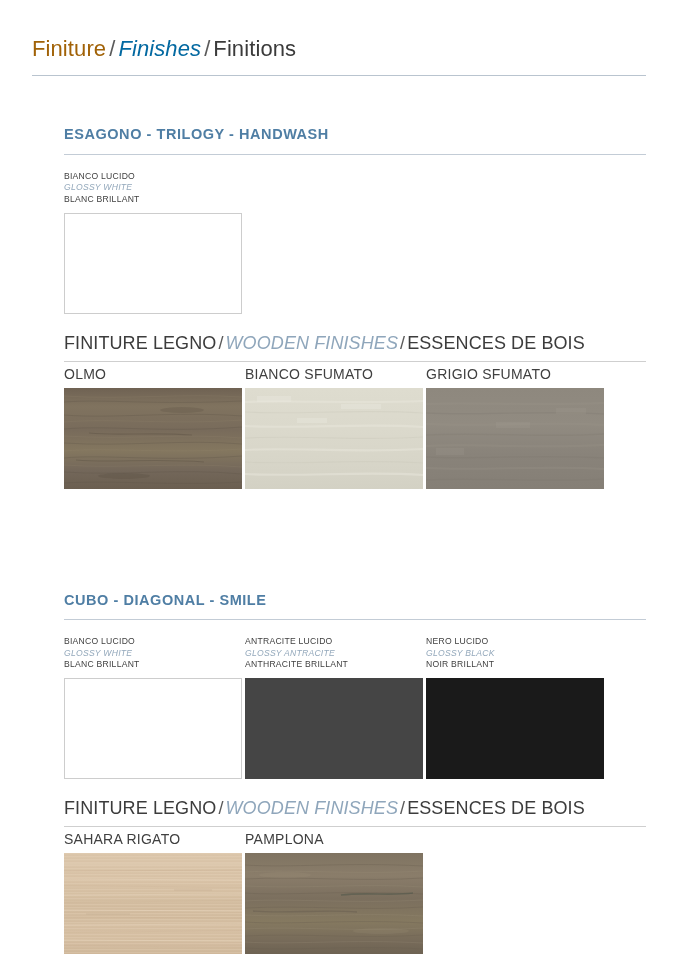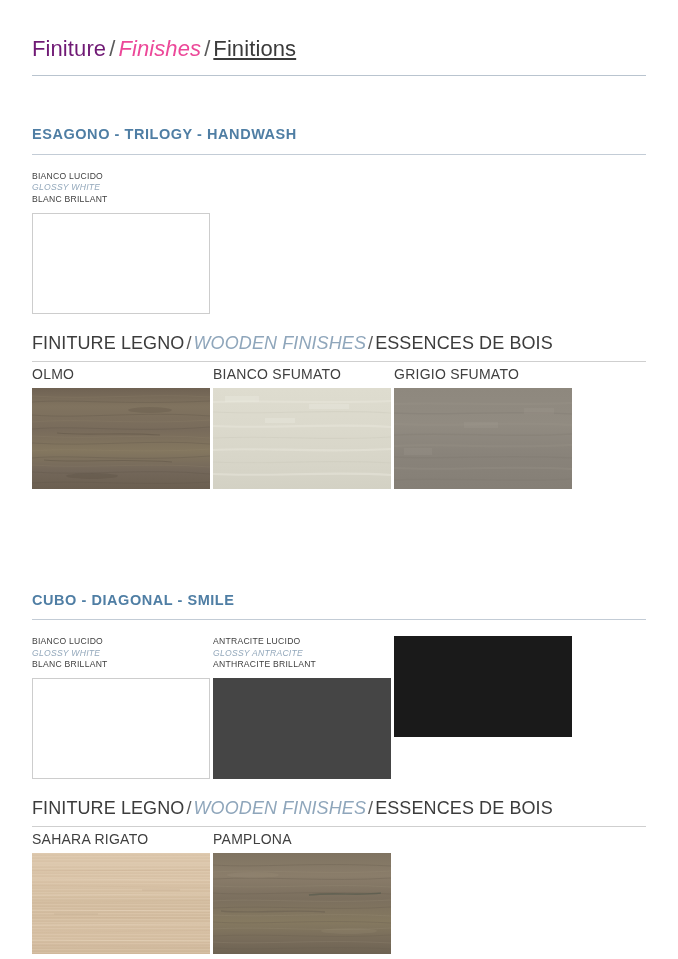--- a/index.html
+++ b/index.html
@@ -26,34 +26,34 @@
   
   .page-title {
     padding-top: 36px;
     font-size: 22px;
     font-weight: 400;
     letter-spacing: 0.1px;
     white-space: nowrap;
     color: #3b3b3b;
     line-height: 1.2;
   }
-  .page-title .it { color: #701a75; font-style: normal; }
-  .page-title .en { color: #ec4899; font-style: italic; }
-  .page-title .fr { color: #3b3b3b; font-style: normal; text-decoration: underline; }
+  .page-title .it { color: #a16207; font-style: normal; }
+  .page-title .en { color: #0369a1; font-style: italic; }
+  .page-title .fr { color: #3b3b3b; font-style: normal; }
   .page-title .sep { color: #5a5a5a; font-style: normal; padding: 0 3px; }
 
   .title-rule {
     margin-top: 13px;
     height: 1px;
     background: #b9c4cf;
     width: 100%;
   }
 
   
-  .section { position: relative; }
+  .section { position: relative; margin-left: 32px; }
   .section-esagono { margin-top: 50px; }
   .section-cubo { margin-top: 103px; }
 
   .section-title {
     font-size: 14.5px;
     font-weight: bold;
     color: #4f7ea4;
     letter-spacing: 0.55px;
     line-height: 1.2;
     white-space: nowrap;
@@ -305,20 +305,25 @@
       <div class="swatch-col">
         <div class="swatch-labels">
           <span class="lbl lbl-it">ANTRACITE LUCIDO</span>
           <span class="lbl lbl-en">GLOSSY ANTRACITE</span>
           <span class="lbl lbl-fr">ANTHRACITE BRILLANT</span>
         </div>
         <div class="swatch" style="background:#454545;"></div>
       </div>
 
       <div class="swatch-col">
+        <div class="swatch-labels">
+          <span class="lbl lbl-it">NERO LUCIDO</span>
+          <span class="lbl lbl-en">GLOSSY BLACK</span>
+          <span class="lbl lbl-fr">NOIR BRILLANT</span>
+        </div>
         <div class="swatch" style="background:#1a1a1a;"></div>
       </div>
 
     </div>
 
     <div class="wood-head">
       <span>FINITURE LEGNO</span><span class="sep">/</span><span class="en">WOODEN FINISHES</span><span class="sep">/</span><span>ESSENCES DE BOIS</span>
     </div>
     <div class="wood-rule"></div>
 

